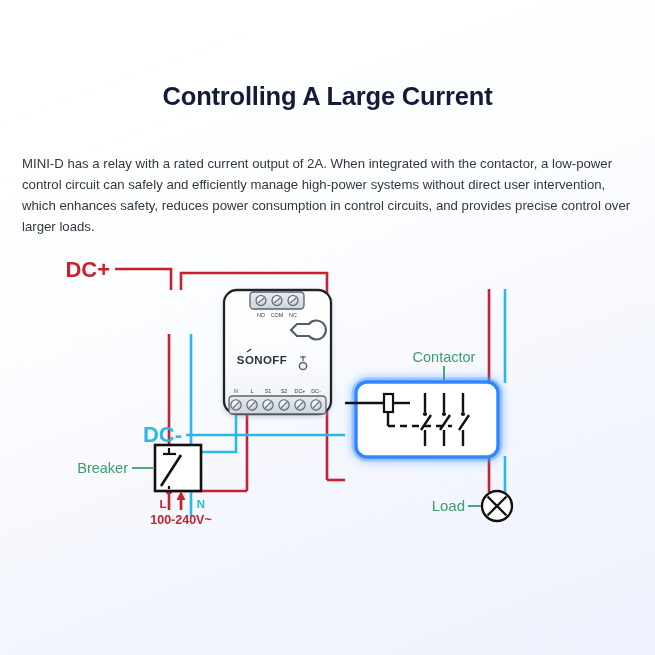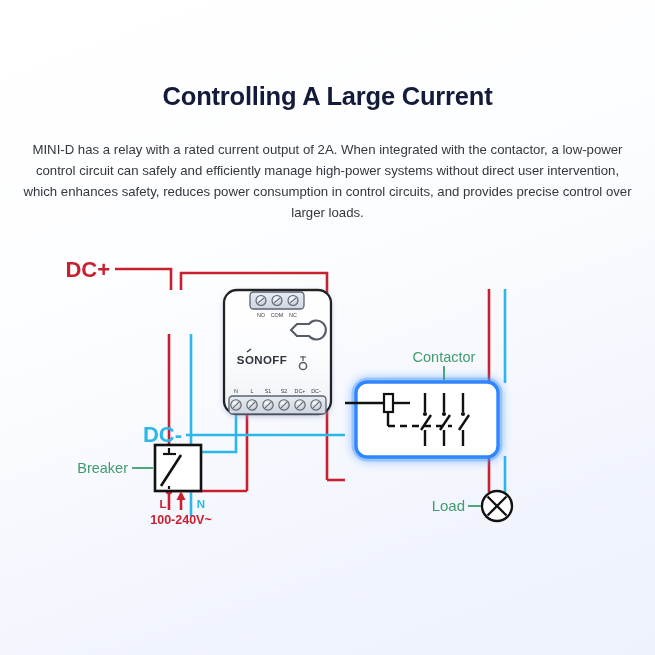--- a/index.html
+++ b/index.html
@@ -25,24 +25,24 @@
     text-align: center;
     font-size: 25.5px;
     font-weight: bold;
     color: #141a3a;
     line-height: 1.28;
     letter-spacing: -0.2px;
   }
   .title .l2 { display: block; }
   .desc {
     position: absolute;
-    top: 140px;
+    top: 154px;
     left: 22px;
     width: 611px;
-    text-align: center;
+    text-align: left;
     font-size: 13.2px;
     color: #33383f;
     line-height: 1.58;
   }
   .diagram {
     position: absolute;
     top: 248px;
     left: 0;
     width: 655px;
     height: 300px;

